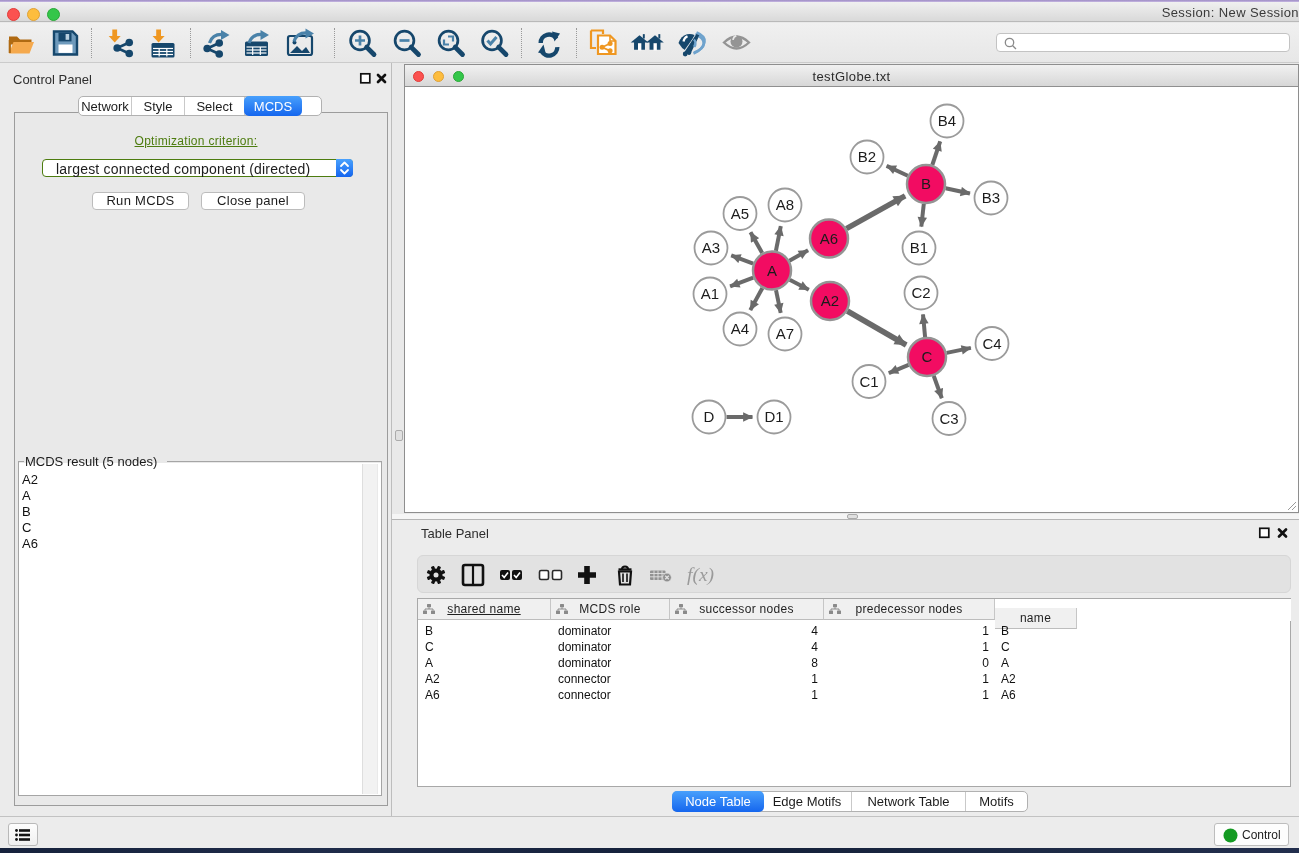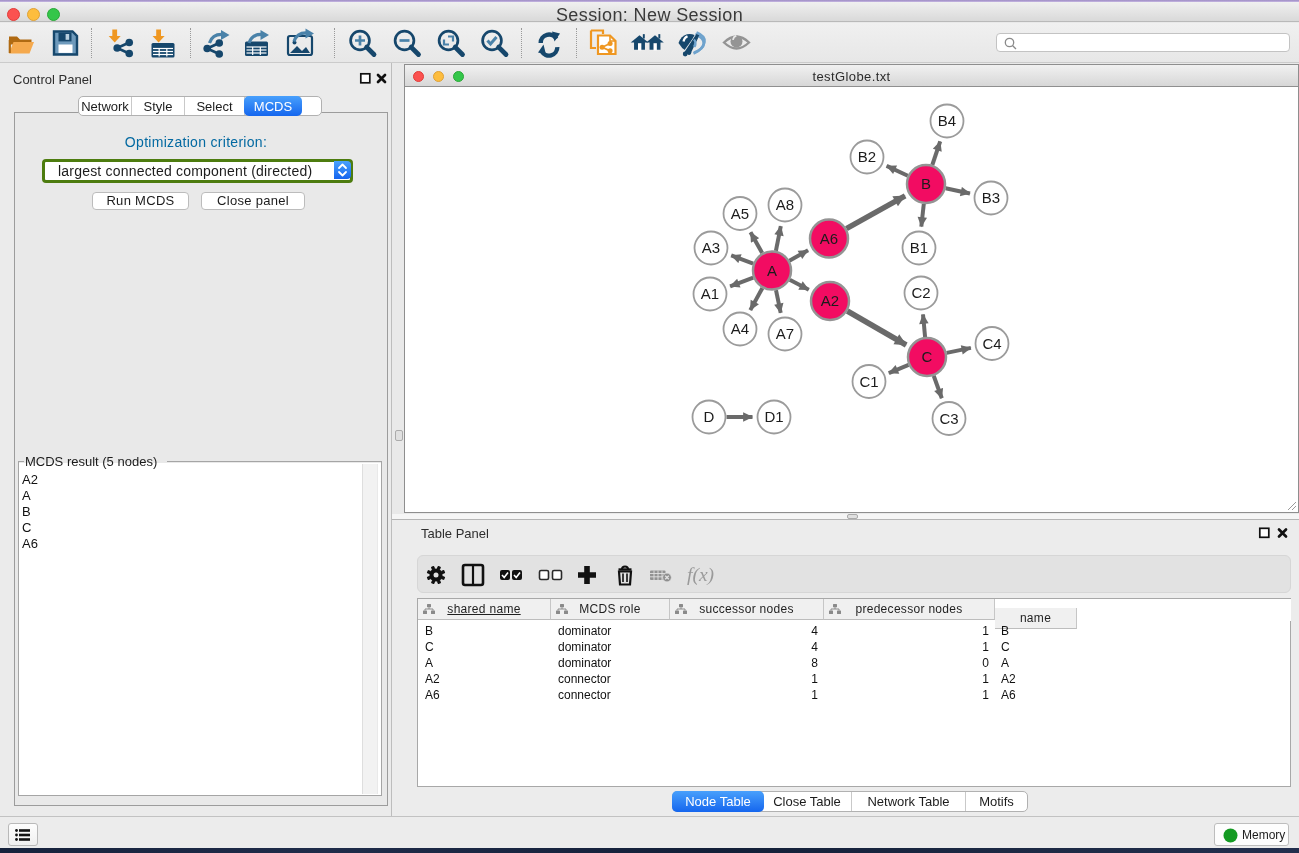--- a/index.html
+++ b/index.html
@@ -4,37 +4,37 @@
 <style>
   * { margin:0; padding:0; box-sizing:border-box; }
   html,body { width:1299px; height:853px; overflow:hidden; }
   body { font-family:"Liberation Sans", sans-serif; background:#e9e9e9; position:relative; }
   .abs { position:absolute; }
   
   #topstrip { left:0; top:0; width:1299px; height:2px; background:linear-gradient(#9d8cc4,#c6b7e3); }
   #titlebar { left:0; top:2px; width:1299px; height:20px;
     background:linear-gradient(#f0f0f0,#d9d9d9); border-bottom:1px solid #b9b9b9; }
   .tl { width:13px; height:13px; border-radius:50%; top:5.5px; }
-  #title { width:100%; text-align:center; top:3px; font-size:18px; letter-spacing:.4px; color:#3a3a3a; }
+  #title { width:100%; text-align:right; top:3px; font-size:13px; letter-spacing:.4px; color:#3a3a3a; }
   #toolbar { left:0; top:23px; width:1299px; height:40px;
     background:linear-gradient(#f0f0f0,#e7e7e7); border-bottom:1px solid #cbcbcb; }
   .tsep { top:5px; height:30px; width:0; border-left:1px dotted #9a9a9a; position:absolute; }
   #searchbox { left:996px; top:10px; width:294px; height:19px; background:#fff;
     border:1px solid #c3c3c3; border-radius:4px; }
   
   #cp { left:0; top:63px; width:392px; height:753px; background:#ebebeb; border-right:1px solid #bdbdbd; }
   #cp-title { left:13px; top:9px; font-size:13px; color:#2e2e2e; }
   #cp-inner { left:14px; top:49px; width:374px; height:694px; border:1px solid #9c9c9c; background:#e9e9e9; }
   .seg { position:absolute; display:flex; background:#fff; border:1px solid #b1b1b1; border-radius:5px; overflow:visible; }
   .seg .s { font-size:13px; color:#1c1c1c; text-align:center; border-right:1px solid #c9c9c9; display:flex; align-items:center; justify-content:center; }
   .seg .s:last-child { border-right:none; }
   .seg .sel { background:linear-gradient(#48a0fc,#1566ee); color:#fff; border-radius:5px; margin:-1px; border:none; }
   #cp-tabs { left:78px; top:33px; width:244px; height:20px; }
-  #optlabel { left:0; top:71px; width:392px; text-align:center; font-size:14px; letter-spacing:.3px; color:#0369a1; }
-  #dropdown { left:42px; top:96px; width:311px; height:24px; background:#fff; border:3px solid #4d7c0f; border-radius:4px; }
+  #optlabel { left:0; top:71px; width:392px; text-align:center; font-size:12px; letter-spacing:.3px; color:#4d7c0f;text-decoration:underline; }
+  #dropdown { left:42px; top:96px; width:311px; height:18px; background:#fff; border:1px solid #4d7c0f; border-radius:4px; }
   #dropdown .txt { position:absolute; left:13px; top:0.5px; font-size:14px; letter-spacing:.2px; color:#1c1c1c; }
   #dropdown .step { position:absolute; right:-1px; top:-1px; width:17px; height:18px; border-radius:0 4px 4px 0;
      background:linear-gradient(#4aa2fd,#1464ef); }
   .btn { position:absolute; height:18px; background:#fff; border:1px solid #bcbcbc; border-radius:4px;
      font-size:13px; color:#1c1c1c; text-align:center; line-height:16px; letter-spacing:.3px; }
   
   .gb { position:absolute; background:#a5a5a5; }
   #grp-label { left:25px; top:391px; font-size:13px; color:#1c1c1c; z-index:5; }
   #grp-list { left:19px; top:400px; width:362px; height:332px; background:#fff; font-size:13px; color:#111; }
   #grp-list div.it { padding-left:3px; height:16px; line-height:16px; }
@@ -420,37 +420,37 @@
         <div class="rowtxt" style="left:583px;top:72px;">A2</div>
         <div class="rowtxt" style="left:7px;top:88px;">A6</div>
         <div class="rowtxt" style="left:140px;top:88px;">connector</div>
         <div class="rowtxt" style="left:300px;top:88px;width:100px;text-align:right;">1</div>
         <div class="rowtxt" style="left:471px;top:88px;width:100px;text-align:right;">1</div>
         <div class="rowtxt" style="left:583px;top:88px;">A6</div>
       </div>
   </div>
   <div id="tp-tabs" class="seg">
     <div class="s sel" style="width:92px;">Node Table</div>
-    <div class="s" style="width:89px;">Close Table</div>
+    <div class="s" style="width:89px;">Edge Motifs</div>
     <div class="s" style="width:114px;">Network Table</div>
     <div class="s" style="width:61px;">Motifs</div>
   </div>
 </div>
 
 <div id="statusbar" class="abs">
   <div id="sb-btn" class="abs">
     <svg width="16" height="14" viewBox="0 0 16 14" style="position:absolute;left:6px;top:4px;">
       <circle cx="1.5" cy="2.5" r="1.4" fill="#111"></circle>
         <rect x="4" y="1.2" width="11" height="2.6" fill="#111"></rect>
       <circle cx="1.5" cy="7" r="1.4" fill="#111"></circle>
         <rect x="4" y="5.7" width="11" height="2.6" fill="#111"></rect>
       <circle cx="1.5" cy="11.5" r="1.4" fill="#111"></circle>
         <rect x="4" y="10.2" width="11" height="2.6" fill="#111"></rect>
     </svg>
   </div>
   <div id="mem-btn" class="abs">
     <svg width="15" height="15" viewBox="0 0 15 15" style="position:absolute;left:8px;top:4px;">
       <circle cx="7.5" cy="7.5" r="7" fill="#149a22"></circle>
     </svg>
-    <span style="position:absolute;left:27px;top:4px;">Memory</span>
+    <span style="position:absolute;left:27px;top:4px;">Control</span>
   </div>
 </div>
 <div id="botstrip" class="abs"></div>
 
 </body></html>

